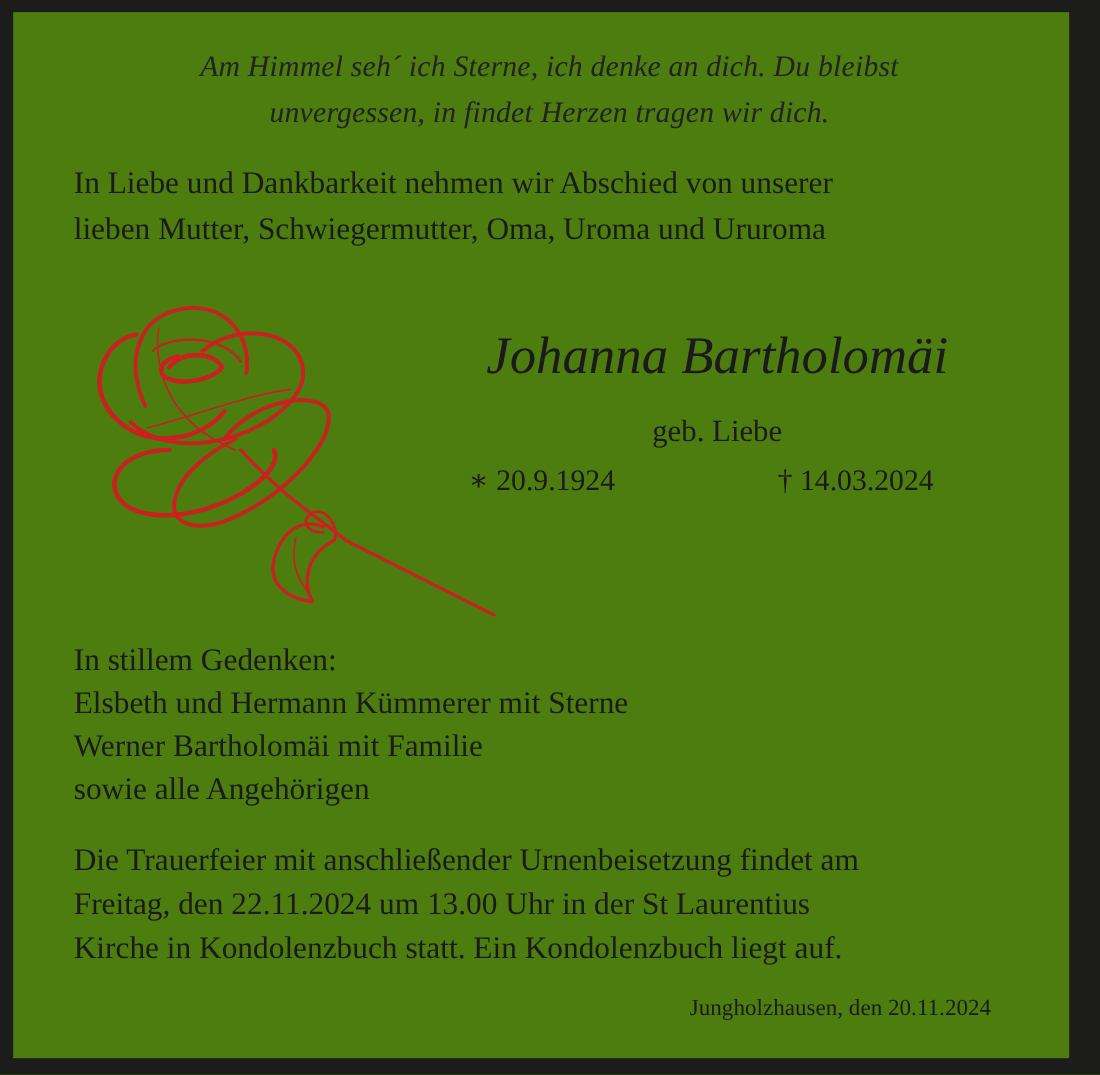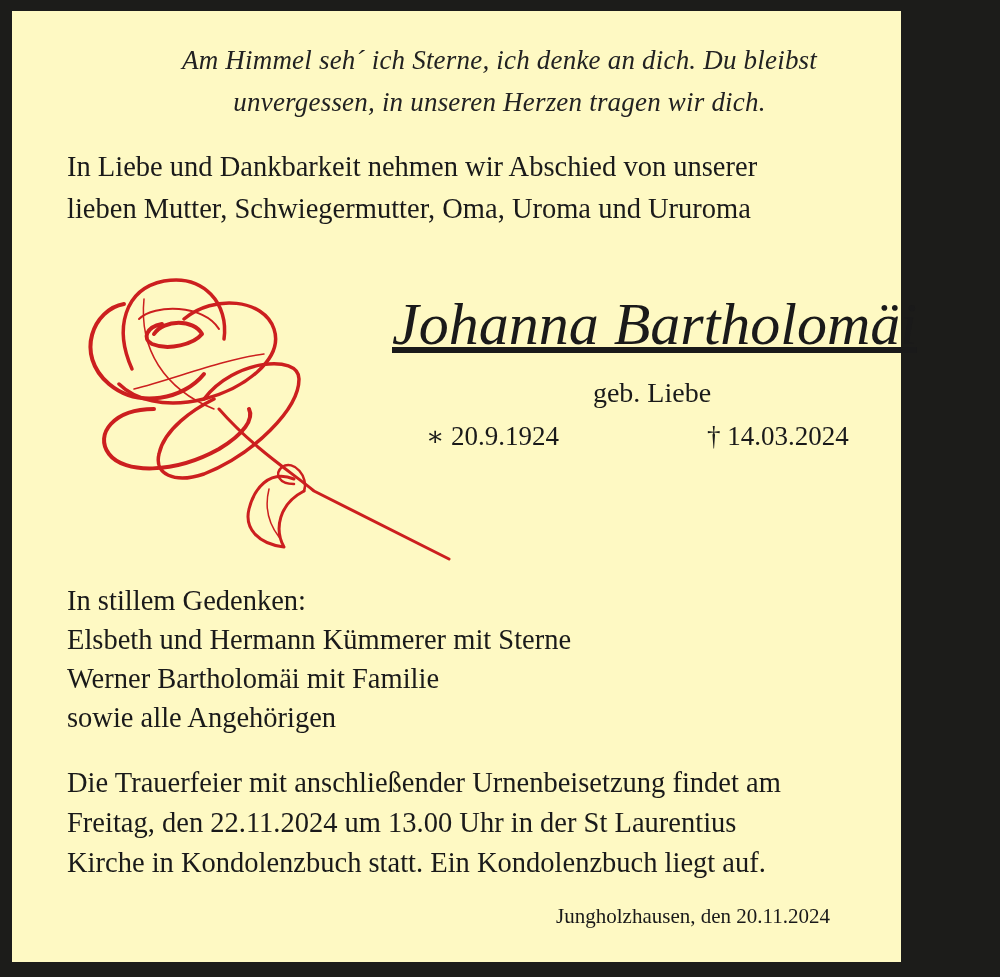--- a/index.html
+++ b/index.html
@@ -5,22 +5,22 @@
     html, body { margin: 0; padding: 0; }
     body {
       width: 1000px; height: 977px;
       background: #1c1c1a;
       position: relative;
       overflow: hidden;
     }
     .card {
       position: absolute;
       left: 12px; top: 11px;
-      width: 889px; height: 951px;
-      background: #fef9c3;
+      width: 960px; height: 951px;
+      background: #4d7c0f;
       color: #1a1a1a;
       font-family: "Liberation Serif", "DejaVu Serif", serif;
     }
     .motto {
       position: absolute; left: 0; top: 28px; width: 975px;
       text-align: center;
       font-style: italic;
       font-size: 27px;
       line-height: 42px;
       letter-spacing: 0.2px;
@@ -34,24 +34,23 @@
     }
     .intro div { white-space: nowrap; }
     .rose {
       position: absolute; left: 42px; top: 248px;
       width: 430px; height: 305px;
     }
     .name {
       position: absolute; left: 380px; top: 282px; width: 520px;
       text-align: center;
       font-style: italic;
-      font-size: 60px; line-height: 62px;
+      font-size: 48px; line-height: 62px;
       color: #1a1a1a;
       white-space: nowrap;
-      text-decoration: underline;
     }
     .birthname {
       position: absolute; left: 520px; top: 362px; width: 240px;
       text-align: center;
       font-size: 28px; line-height: 40px;
       white-space: nowrap;
     }
     .dates {
       position: absolute; top: 405px; left: 0; width: 975px; height: 40px;
       font-size: 27px; line-height: 40px;
@@ -74,21 +73,21 @@
       white-space: nowrap;
     }
   </style>
 </head>
 <body>
 
 <div class="card">
 
   <div class="motto">
     <div>Am Himmel seh´ ich Sterne, ich denke an dich. Du bleibst</div>
-    <div>unvergessen, in unseren Herzen tragen wir dich.</div>
+    <div>unvergessen, in findet Herzen tragen wir dich.</div>
   </div>
 
   <div class="intro">
     <div>In Liebe und Dankbarkeit nehmen wir Abschied von unserer</div>
     <div>lieben Mutter, Schwiegermutter, Oma, Uroma und Ururoma</div>
   </div>
 
   <svg class="rose" viewBox="0 0 430 305" fill="none" stroke="#cc1f1f" stroke-linecap="round" stroke-linejoin="round">
 
     <path d="M70 45 C 40 50, 20 95, 55 125 C 85 150, 130 140, 150 115" stroke-width="4"></path>

